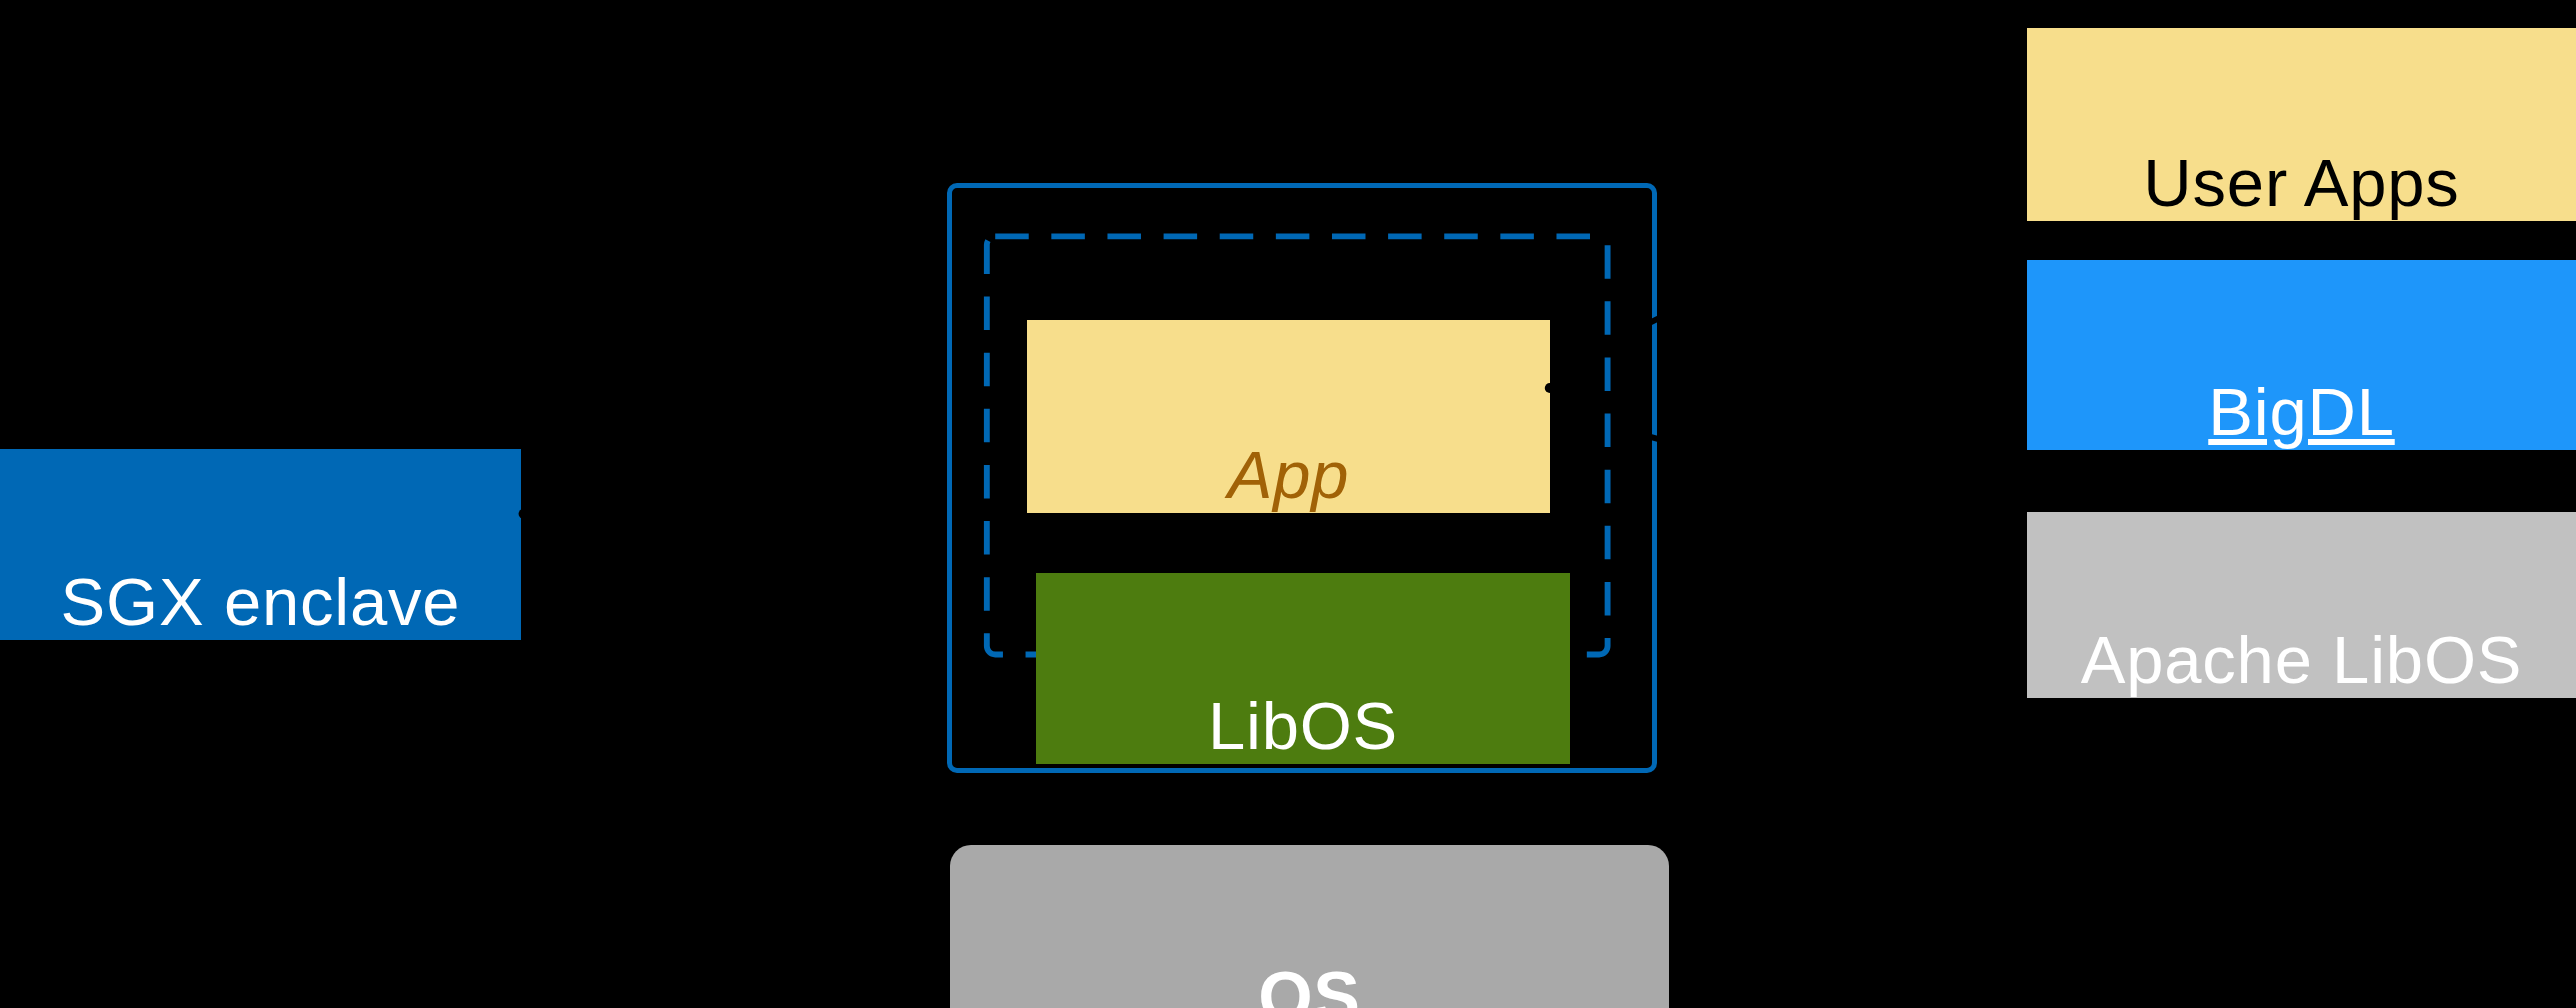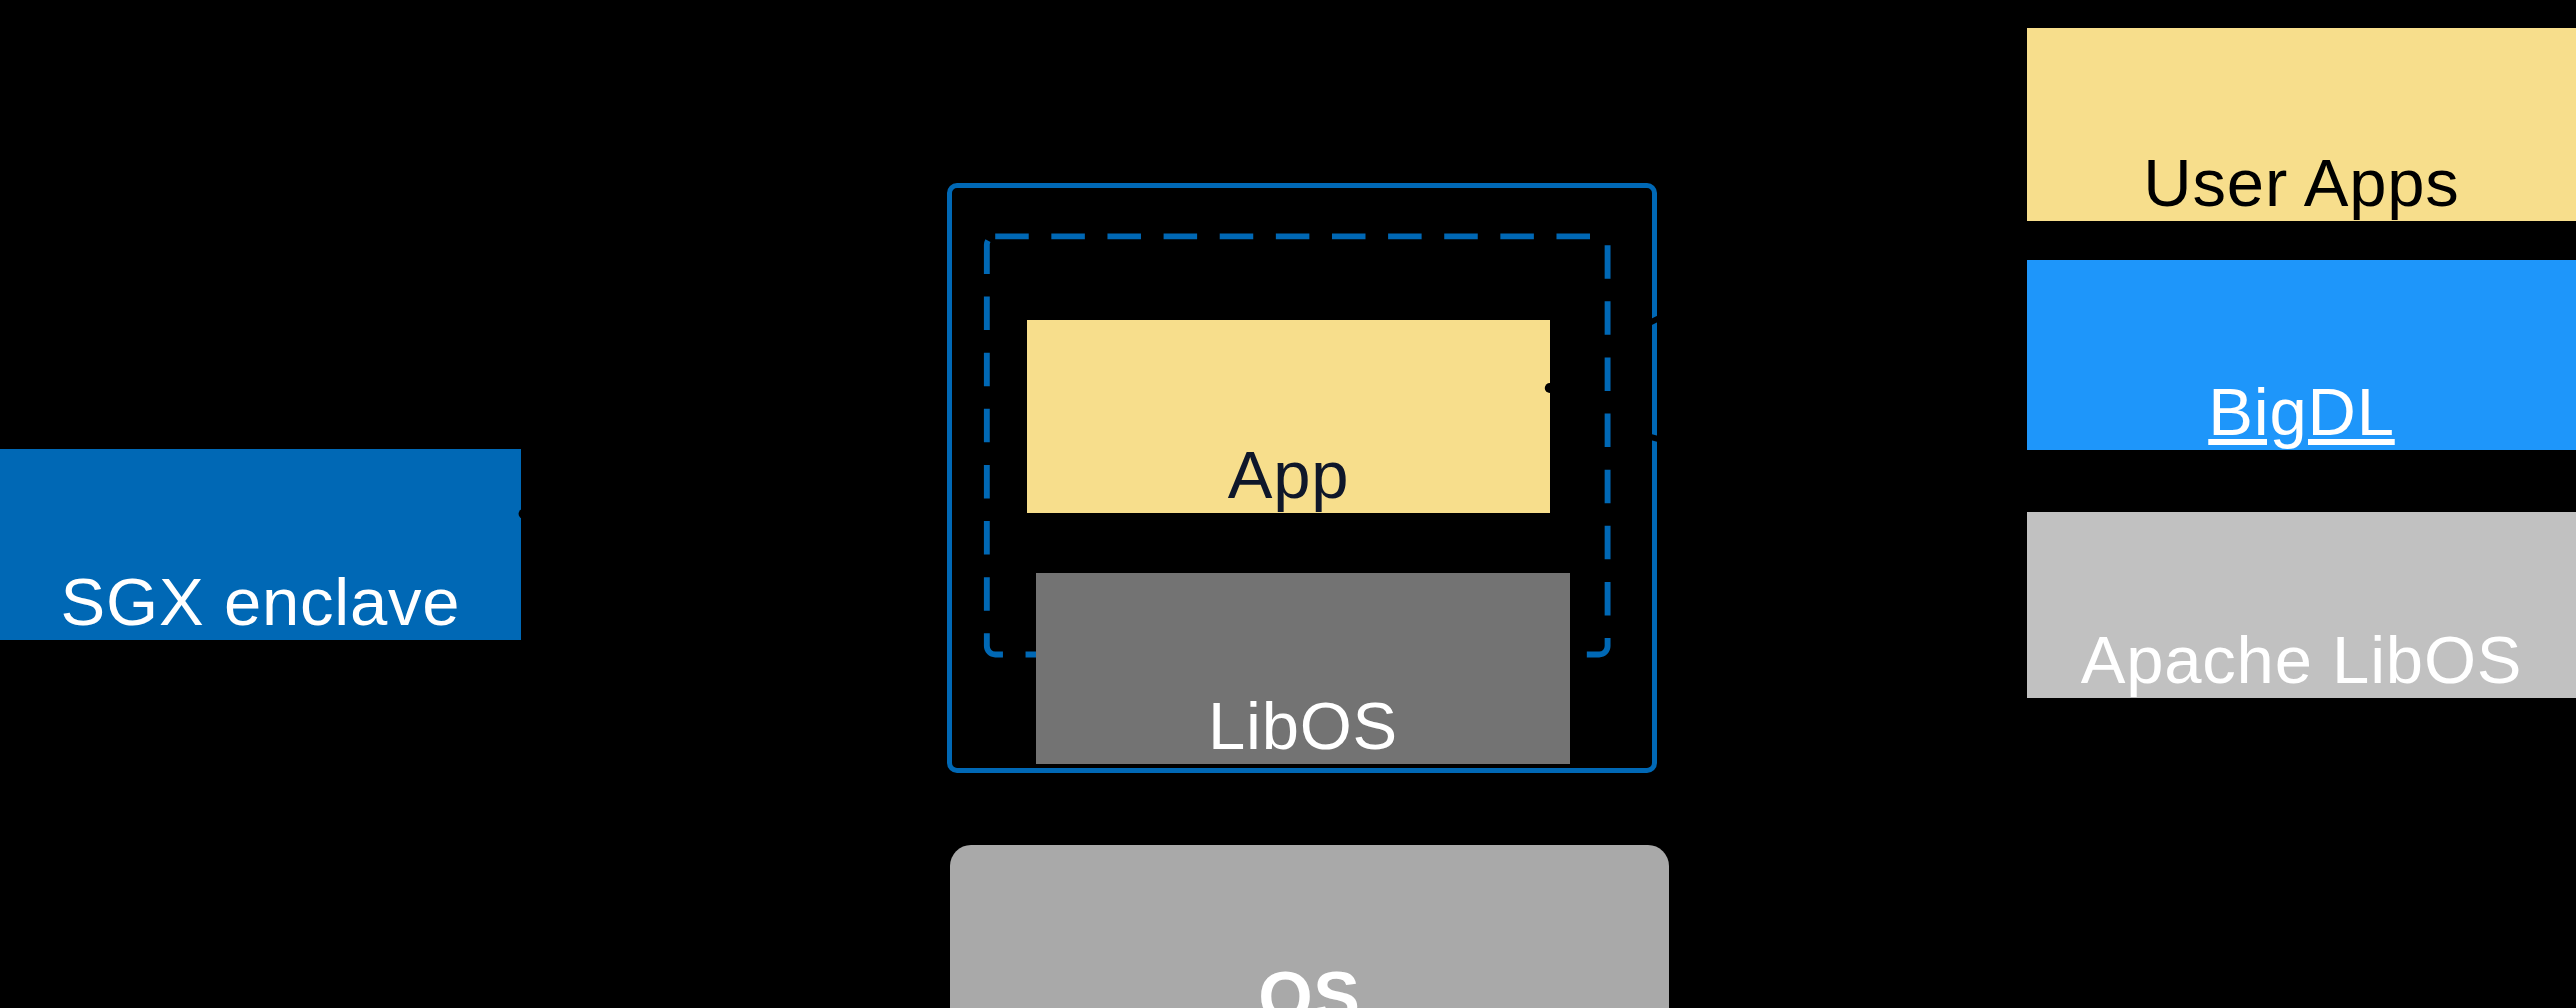--- a/index.html
+++ b/index.html
@@ -69,25 +69,25 @@
   <svg class="layer under" viewBox="0 0 3075 1204">
     <rect x="1178" y="282" width="741" height="499" rx="10" fill="none" stroke-width="7" stroke-dasharray="40 27" style="stroke: rgb(0, 104, 181);"></rect>
   </svg>
 
   <div class="host-outline" style="border-color: rgb(0, 104, 181);"></div>
 
   <div class="box sgx" style="background: rgb(0, 104, 181); color: rgb(255, 255, 255);">
     <span>SGX enclave</span>
   </div>
 
-  <div class="box app" style="background: rgb(247, 222, 140); color: #0f172a;">
+  <div class="box app" style="background: rgb(247, 222, 140); color: #a16207; font-style: italic;">
     <span>App</span>
   </div>
 
-  <div class="box libos" style="background: #737373; color: rgb(255, 255, 255);">
+  <div class="box libos" style="background: #4d7c0f; color: rgb(255, 255, 255);">
     <span>LibOS</span>
   </div>
 
   <div class="box os" style="background: rgb(169, 169, 169); color: rgb(255, 255, 255);">
     <span>OS</span>
   </div>
 
   <div class="box user-apps" style="background: rgb(247, 222, 140); color: rgb(0, 0, 0);">
     <span>User Apps</span>
   </div>

